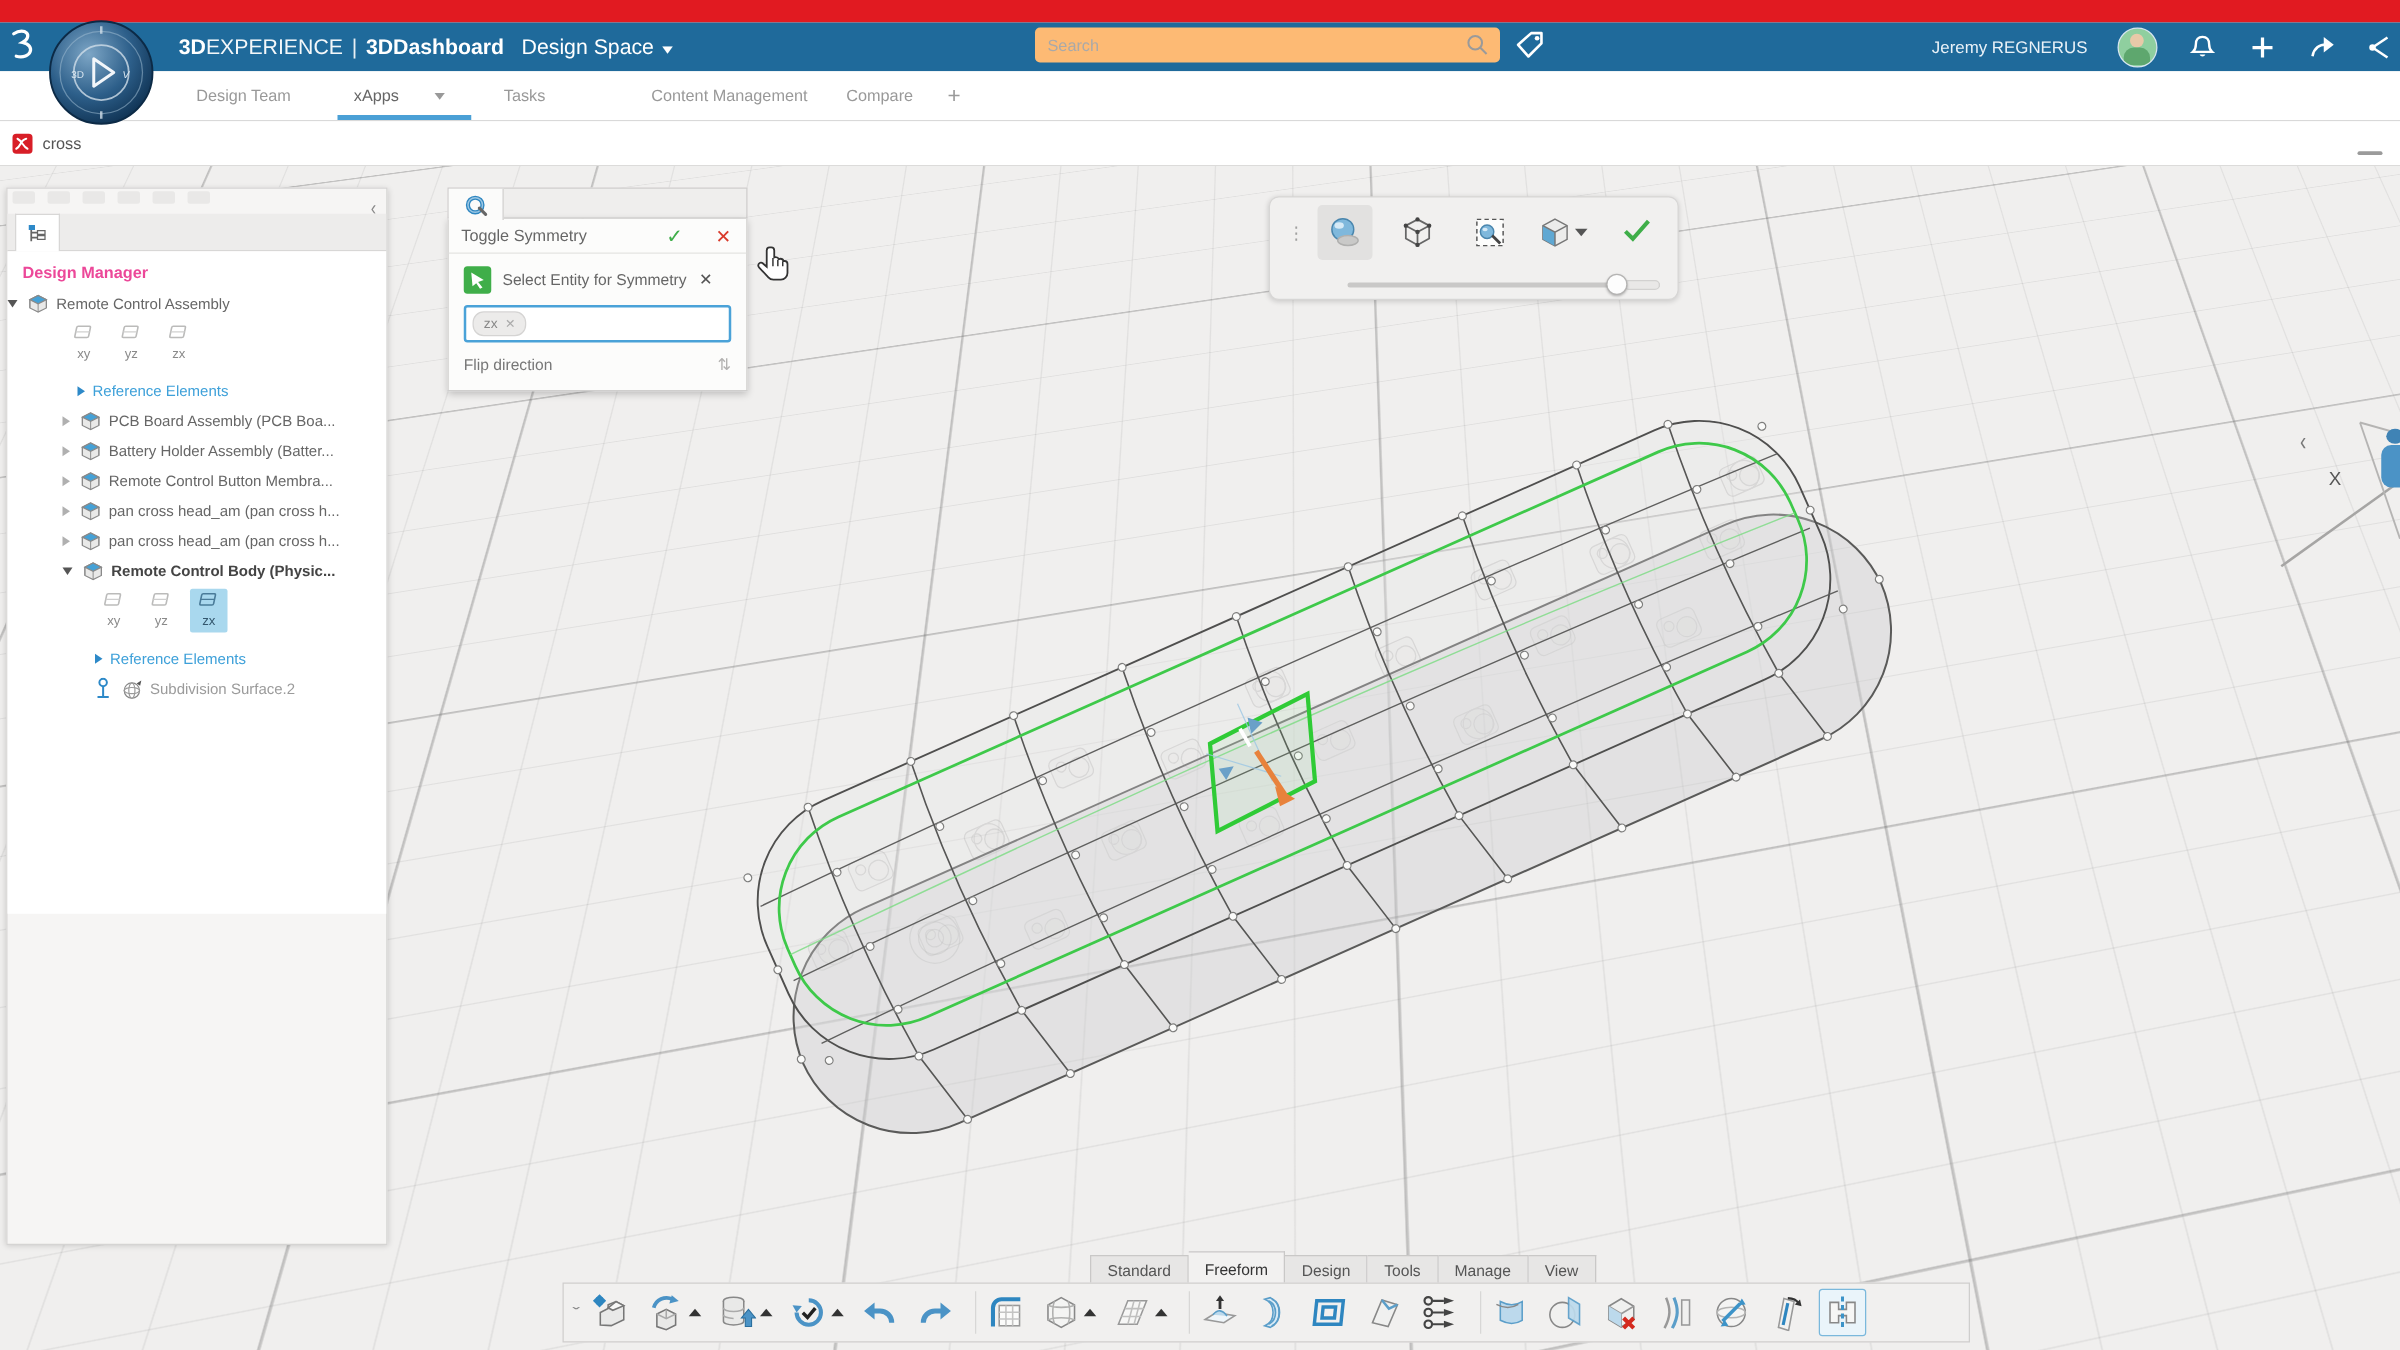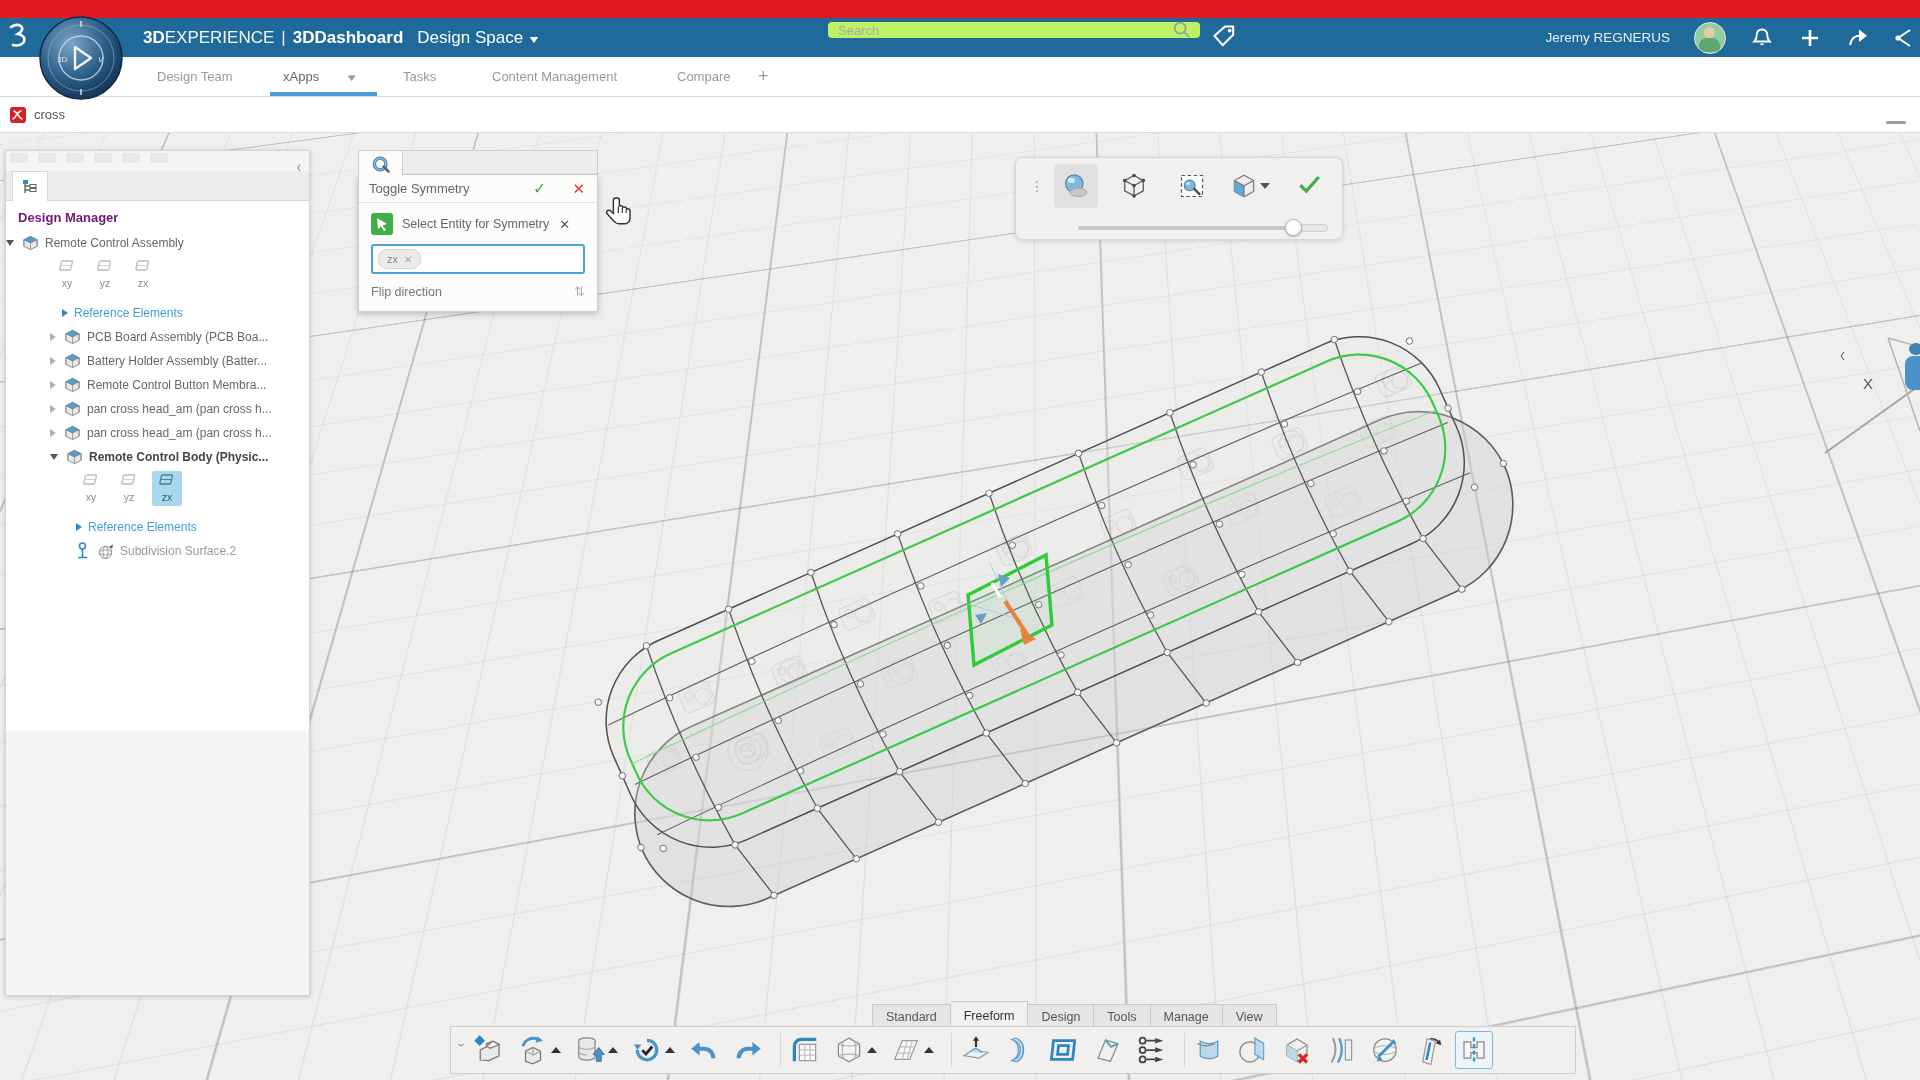--- a/index.html
+++ b/index.html
@@ -10,21 +10,21 @@
 
   
   #red-stripe{left:0;top:0;width:1920px;height:18px;background:#e11a21;}
   #topbar{left:0;top:18px;width:1920px;height:39px;background:#1f6a9b;color:#fff;}
   #brand{left:143px;top:0;height:39px;line-height:39px;font-size:17px;white-space:nowrap;}
   #brand b{font-weight:bold;}
   #brand .lt{font-weight:normal;opacity:.95;}
   #brand .sep{margin:0 7px;opacity:.9;}
   #space-switch{margin-left:14px;font-weight:normal;}
   #space-caret{display:inline-block;margin-left:8px;font-size:12px;transform:scaleX(1.4);}
-  #search-wrap{left:828px;top:4px;width:372px;height:16px;background:#bef264;border-radius:4px;
+  #search-wrap{left:828px;top:4px;width:372px;height:28px;background:#fdba74;border-radius:4px;
                display:flex;align-items:center;padding:0 8px;box-sizing:border-box;gap:39px;}
   #search-input{flex:1;border:none;outline:none;font-size:13px;color:#444;background:transparent;
                 font-family:"Liberation Sans",sans-serif;}
   #search-input::placeholder{color:#a9a9a9;}
   #tag-btn{left:1210px;top:5px;width:30px;height:28px;}
   #user-cluster{right:8px;top:0;height:39px;display:flex;align-items:center;gap:24px;}
   #user-name{font-size:13.5px;color:#eaf2f8;}
   #avatar{width:30px;height:30px;border-radius:50%;background:#8fcf9f;overflow:hidden;position:relative;border:1px solid #d7e6f0;}
   #avatar .head{position:absolute;left:9px;top:4px;width:11px;height:11px;border-radius:50%;background:#e8c9a8;}
   #avatar .body{position:absolute;left:4px;top:15px;width:21px;height:14px;border-radius:8px 8px 0 0;background:#5ea76e;}
@@ -64,21 +64,21 @@
 
   
   #left-panel{left:5px;top:150px;width:305px;height:846px;background:#f6f5f4;border:1px solid #d5d4d3;
               box-shadow:0 1px 5px rgba(0,0,0,.18);box-sizing:border-box;}
   #panel-ghost{position:absolute;left:4px;top:2px;width:250px;height:12px;display:flex;gap:10px;opacity:.5;}
   #panel-ghost i{width:18px;height:10px;background:#dddcdb;border-radius:2px;}
   #panel-collapse{position:absolute;right:8px;top:8px;font-size:13px;color:#8a8a8a;transform:scaleY(1.3);}
   #panel-tabs{position:absolute;left:0;top:20px;width:303px;height:30px;background:#edecEB;background:#edeceb;border-bottom:1px solid #d8d7d6;box-sizing:border-box;}
   #tree-tab{position:absolute;left:6px;top:0;width:36px;height:30px;background:#fff;border:1px solid #d8d7d6;border-bottom:none;box-sizing:border-box;display:flex;align-items:center;justify-content:center;}
   #dm-wrap{position:absolute;left:0;top:50px;width:303px;height:530px;background:#fff;}
-  #dm-title{padding:9px 12px 6px 12px;font-size:13px;font-weight:bold;color:#701a75;}
+  #dm-title{padding:9px 12px 6px 12px;font-size:13px;font-weight:bold;color:#ec4899;}
   .trow{display:flex;align-items:center;height:24px;font-size:12px;color:#666;white-space:nowrap;}
   .trow .lbl{margin-left:6px;}
   .trow.bold .lbl{font-weight:bold;color:#444;}
   .trow.link .lbl{color:#3da0d9;}
   .trow.dim .lbl{color:#9b9b9b;}
   .exp{width:0;height:0;flex:none;}
   .exp.down{border-left:4.5px solid transparent;border-right:4.5px solid transparent;border-top:6px solid #555;}
   .exp.right{border-top:4.5px solid transparent;border-bottom:4.5px solid transparent;border-left:6px solid #b0b0b0;}
   .exp.right.blue{border-left-color:#2d89c8;}
   .ticon{margin-left:8px;flex:none;display:inline-flex;}
@@ -205,21 +205,21 @@
   <path d="M43 6 v6 M43 74 v6" stroke="#cfdde8" stroke-width="2" opacity=".8"></path>
 </svg>
 
 <div id="tabrow" class="abs">
   <span id="xapps-caret">▾</span>
   <span id="tab-add" class="clickable">+</span>
   <div id="tab-underline"></div>
 <span class="navtab clickable" style="left: 157px;">Design Team</span>
     <span class="navtab clickable active" style="left: 283px;">xApps</span>
     <span class="navtab clickable" style="left: 403px;">Tasks</span>
-    <span class="navtab clickable" style="left: 492px;">Content Management</span>
+    <span class="navtab clickable" style="left: 521px;">Content Management</span>
     <span class="navtab clickable" style="left: 677px;">Compare</span>
   </div>
 
 <div id="approw" class="abs">
   <span id="xshape-ic">
     <svg width="14" height="14" viewBox="0 0 14 14">
         <path d="M2 11 C6 9 5 4 10 3 M3 3 c4 2 4 6 8 8" stroke="#fff" stroke-width="1.6" fill="none" stroke-linecap="round"></path>
       </svg>
   </span>
   <span id="xshape-label">cross</span>

